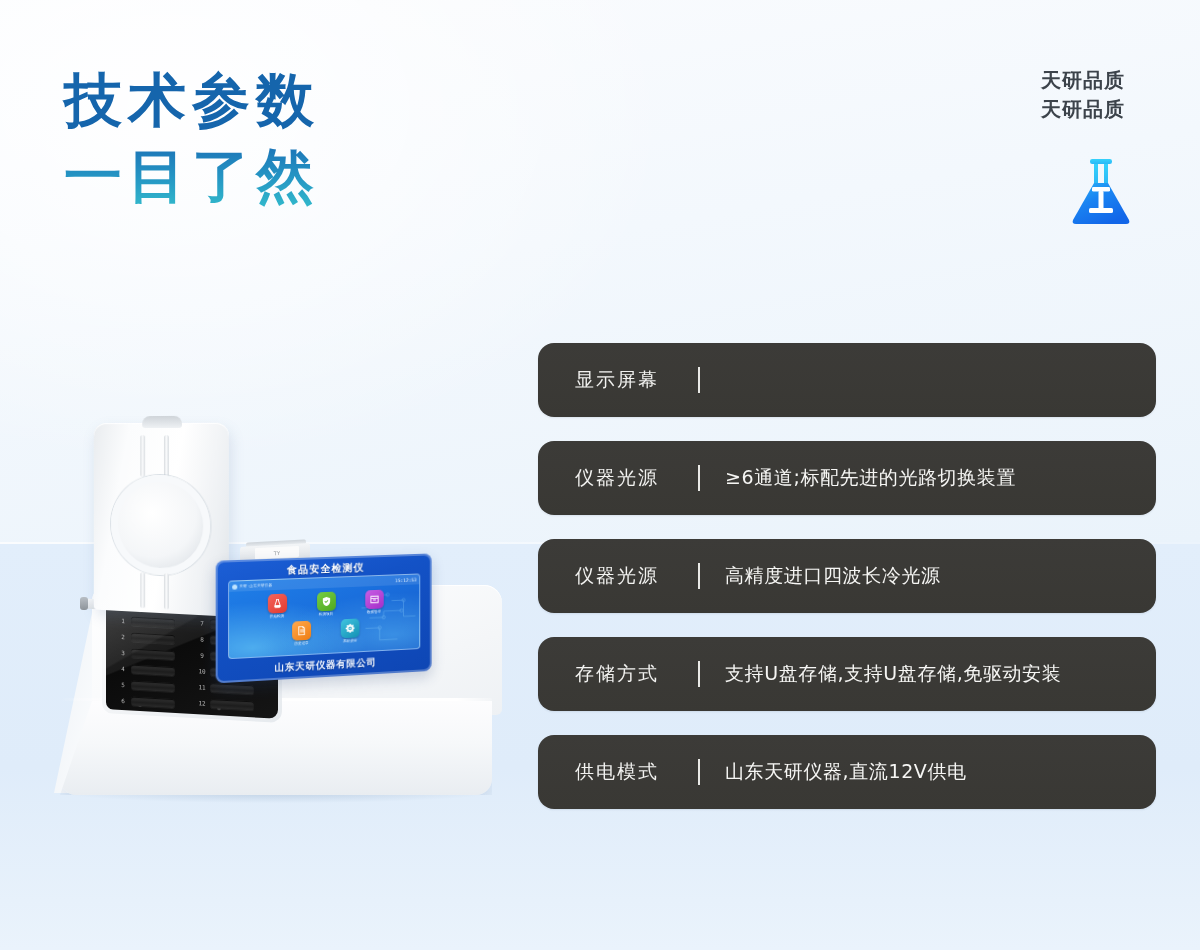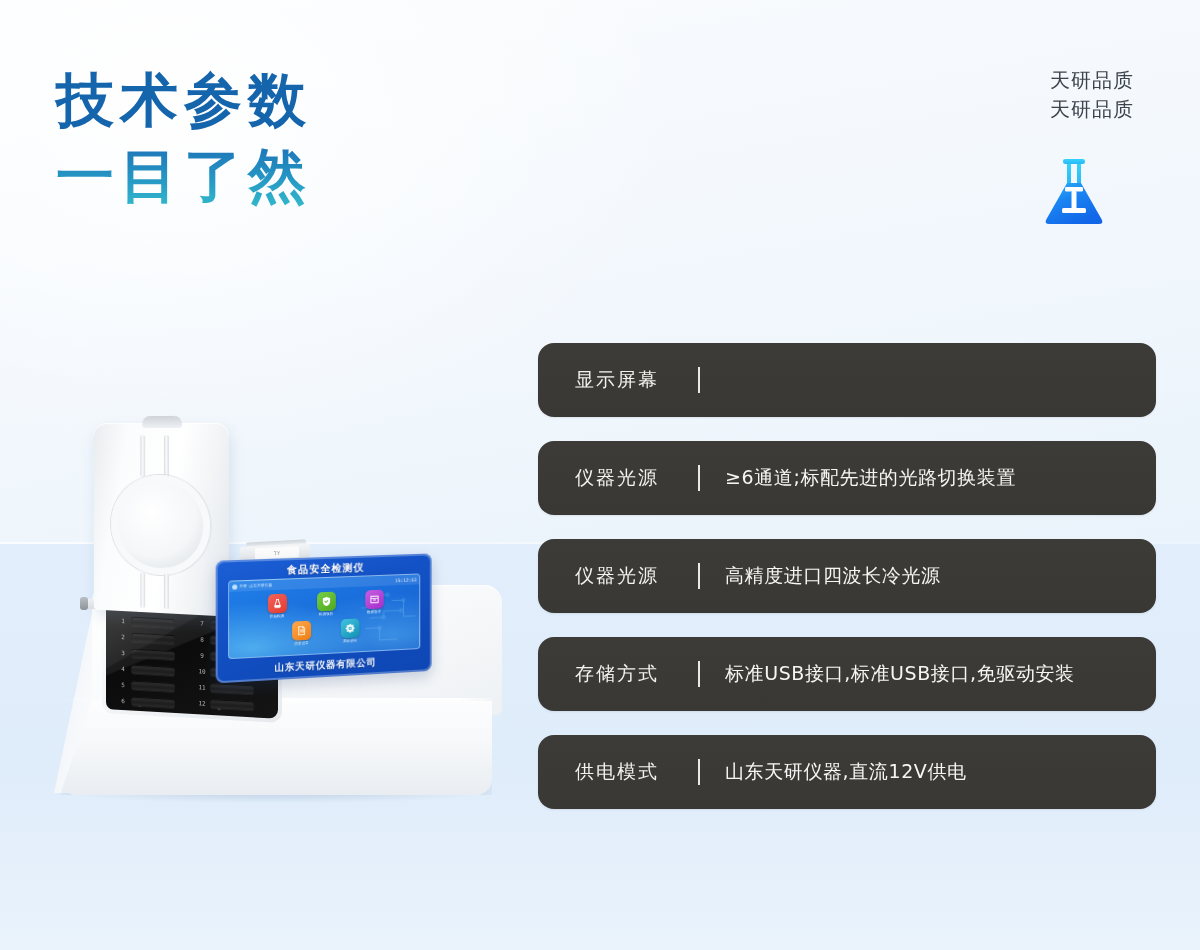--- a/index.html
+++ b/index.html
@@ -31,30 +31,31 @@
     position: absolute; left: -120px; top: -140px; width: 820px; height: 620px;
     background: radial-gradient(ellipse at 35% 40%, rgba(255,255,255,.95) 0%, rgba(255,255,255,0) 68%);
   }
 
   
   .headline { position: absolute; left: 56px; top: 62px; }
   .headline .line {
     font-size: 58px; line-height: 76px; font-weight: bold;
     letter-spacing: 6px; white-space: nowrap;
     font-family: "DejaVu Sans", "Liberation Sans", sans-serif;
+    margin-left: 8px;
   }
   .headline .l1 { color: #1565ac; }
   .headline .l2 {
     background: linear-gradient(180deg, #1a6cb4 0%, #2596c4 52%, #35c0cd 100%);
     -webkit-background-clip: text; background-clip: text;
     -webkit-text-fill-color: transparent; color: transparent;
   }
 
   
-  .brand { position: absolute; right: 66px; top: 66px; width: 120px; text-align: right; }
+  .brand { position: absolute; right: 39px; top: 66px; width: 120px; text-align: left; font-weight: bold; }
   .brand .bl {
     font-size: 20px; line-height: 29px; color: #3c434b; letter-spacing: 1px;
     font-family: "DejaVu Sans", "Liberation Sans", sans-serif;
   }
   .flask-wrap { margin-top: 34px; display: flex; justify-content: center; }
 
   
   .specs { position: absolute; left: 538px; top: 343px; width: 618px; }
   .spec-row {
     position: relative; height: 74px; margin-bottom: 24px;
@@ -316,21 +317,21 @@
 
     <div class="spec-row">
       <div class="spec-label">仪器光源</div>
       <div class="spec-sep"></div>
       <div class="spec-value">高精度进口四波长冷光源</div>
     </div>
 
     <div class="spec-row">
       <div class="spec-label">存储方式</div>
       <div class="spec-sep"></div>
-      <div class="spec-value">标准USB接口,标准USB接口,免驱动安装</div>
+      <div class="spec-value">支持U盘存储,支持U盘存储,免驱动安装</div>
     </div>
 
     <div class="spec-row">
       <div class="spec-label">供电模式</div>
       <div class="spec-sep"></div>
       <div class="spec-value">山东天研仪器,直流12V供电</div>
     </div>
 
   </div>
 

